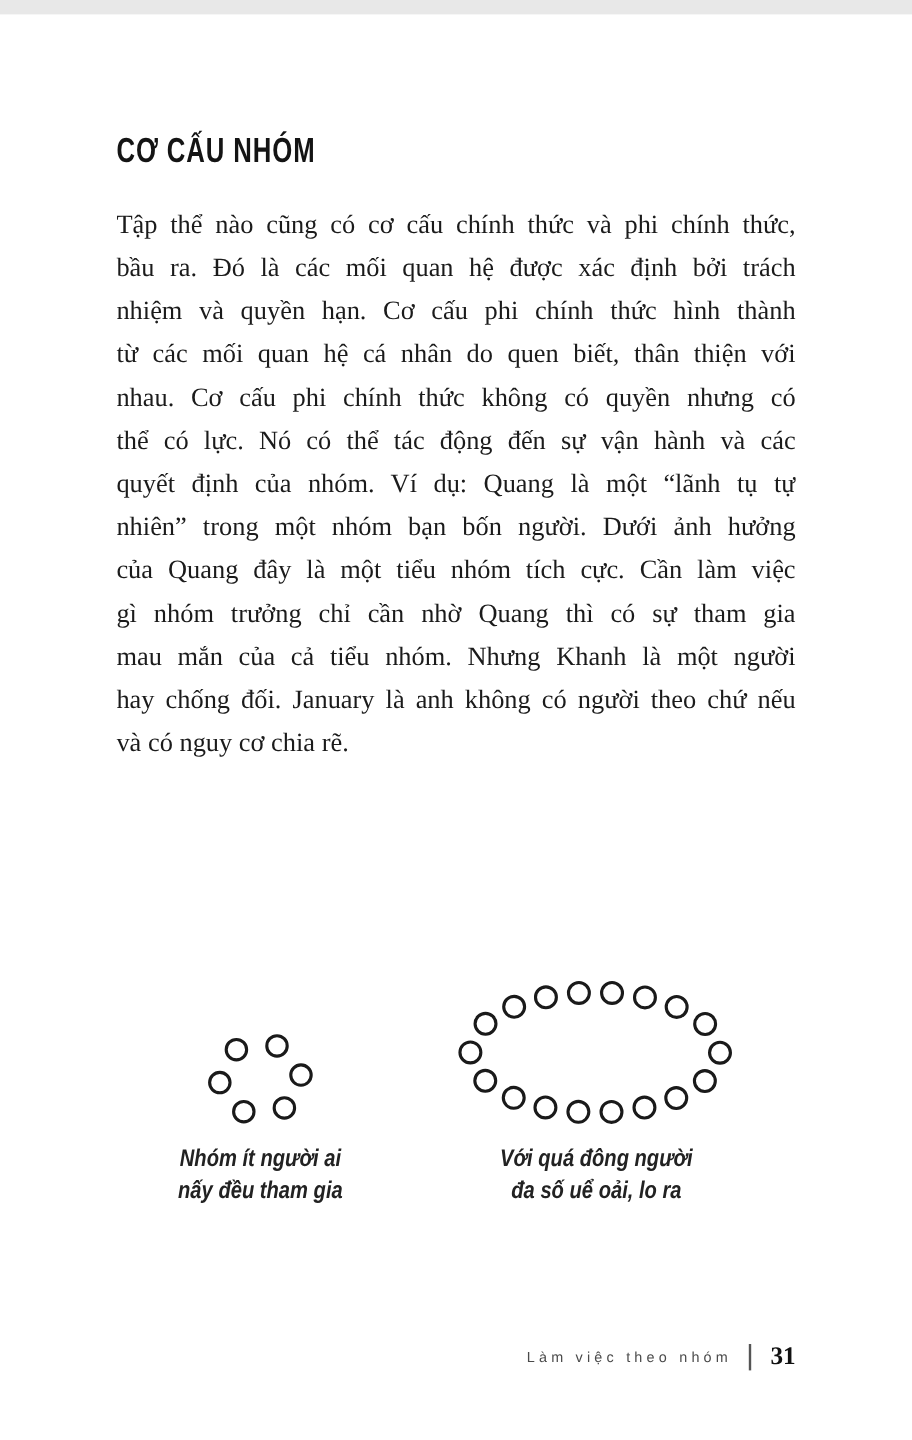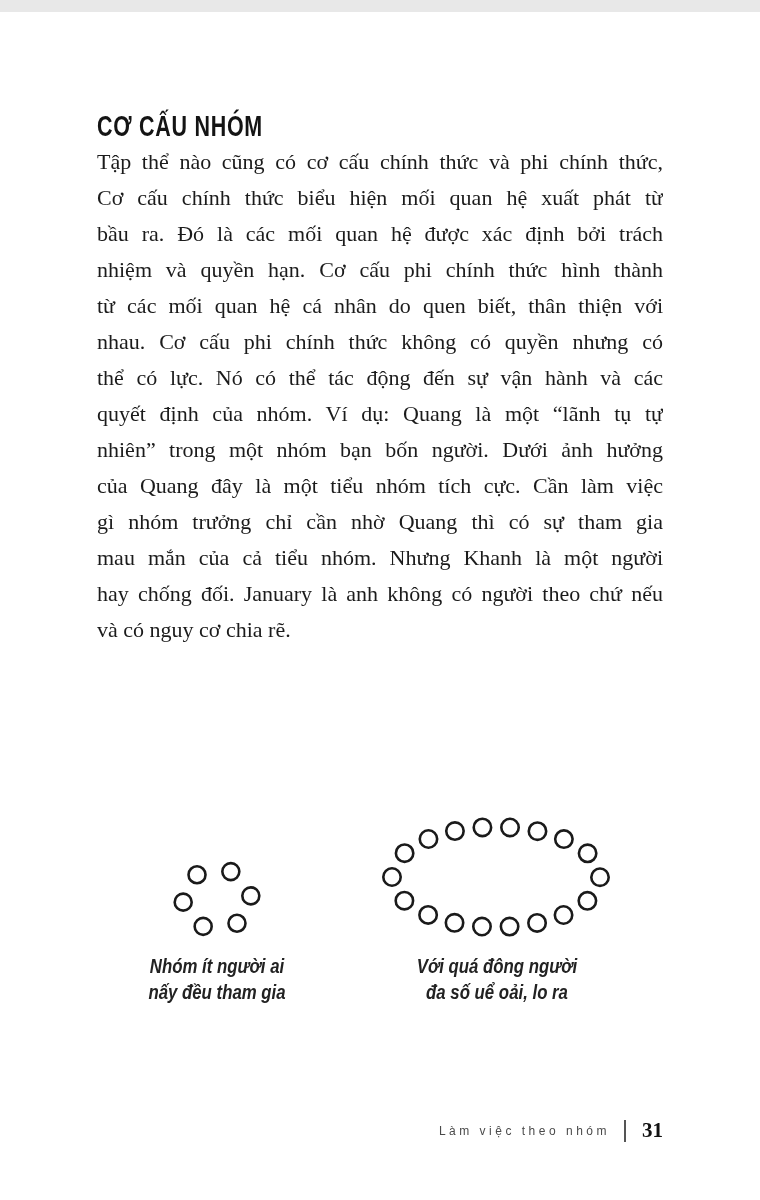--- a/index.html
+++ b/index.html
@@ -18,21 +18,21 @@
     font-weight:bold;
     font-size:29px;
     letter-spacing:1px;
     color:#141414;
     transform:scaleX(0.74);
     transform-origin:left top;
     white-space:nowrap;
   }
   
   .body-block{
-    position:absolute;left:97px;top:132px;width:566px;
+    position:absolute;left:97px;top:157px;width:566px;
   }
   .body-line{
     font-family:"Liberation Serif", serif;
     font-size:22px;
     line-height:36px;
     height:36px;
     color:#1b1b1b;
     text-align:justify;
     text-align-last:justify;
     overflow:hidden;
@@ -88,21 +88,20 @@
 </head>
 <body>
 
 <div class="page">
 
   <div class="heading">CƠ CẤU NHÓM</div>
 
   <div class="body-block">
 
   <div class="body-line">Tập thể nào cũng có cơ cấu chính thức và phi chính thức,</div>
-      <div class="body-line">Cơ cấu chính thức biểu hiện mối quan hệ xuất phát từ</div>
       <div class="body-line">bầu ra. Đó là các mối quan hệ được xác định bởi trách</div>
       <div class="body-line">nhiệm và quyền hạn. Cơ cấu phi chính thức hình thành</div>
       <div class="body-line">từ các mối quan hệ cá nhân do quen biết, thân thiện với</div>
       <div class="body-line">nhau. Cơ cấu phi chính thức không có quyền nhưng có</div>
       <div class="body-line">thể có lực. Nó có thể tác động đến sự vận hành và các</div>
       <div class="body-line">quyết định của nhóm. Ví dụ: Quang là một “lãnh tụ tự</div>
       <div class="body-line">nhiên” trong một nhóm bạn bốn người. Dưới ảnh hưởng</div>
       <div class="body-line">của Quang đây là một tiểu nhóm tích cực. Cần làm việc</div>
       <div class="body-line">gì nhóm trưởng chỉ cần nhờ Quang thì có sự tham gia</div>
       <div class="body-line">mau mắn của cả tiểu nhóm. Nhưng Khanh là một người</div>

